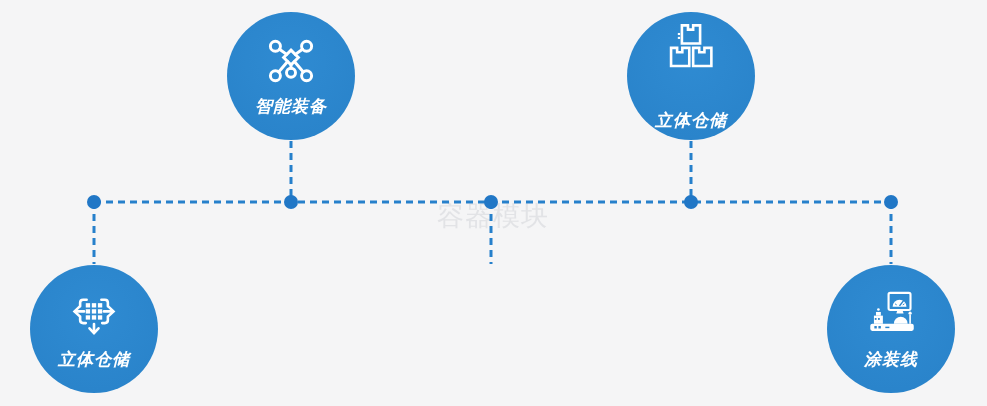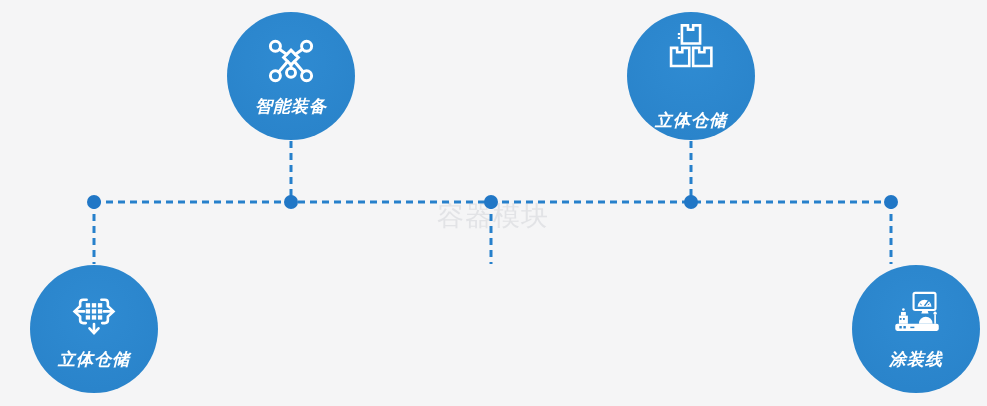--- a/index.html
+++ b/index.html
@@ -67,21 +67,21 @@
     font-weight: 700;
     letter-spacing: 1px;
     color: #ffffff;
     white-space: nowrap;
     font-style: italic;
   }
   .node-smart-equipment  { left: 227px; top: 12px; }
   .node-stereo-warehouse { left: 627px; top: 12px; gap: 28px; }
   .node-logistics-sorting{ left: 30px;  top: 265px; }
   .node-production-line  { left: 427px; top: 265px; }
-  .node-painting-line    { left: 852px; top: 265px; }
+  .node-painting-line    { left: 827px; top: 265px; }
 </style>
 </head>
 <body>
 
 <div class="canvas">
 
   <div class="watermark">容器模块</div>
 
   <svg class="connectors" width="987" height="406" viewBox="0 0 987 406">
     <path d="M94 202 H891"></path>

